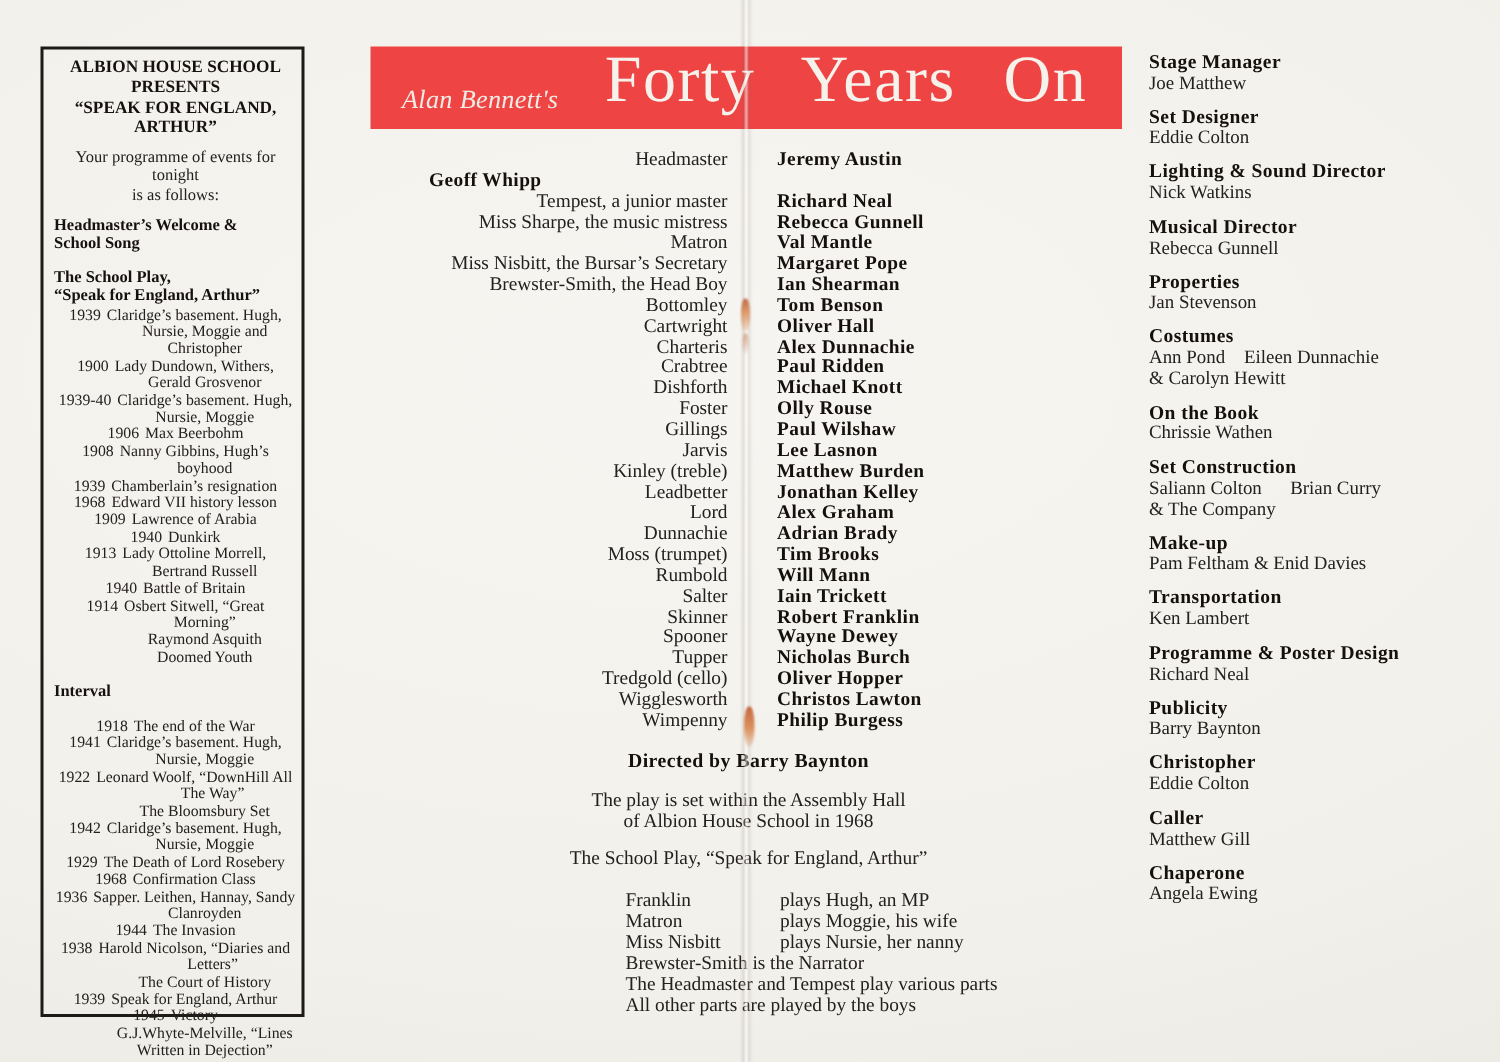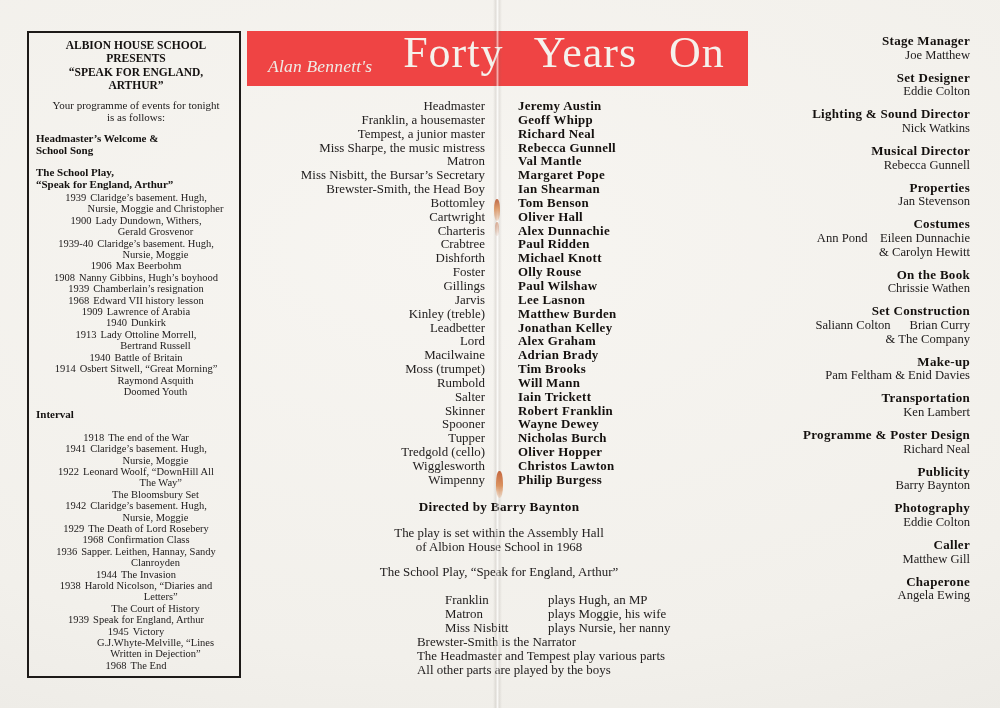--- a/index.html
+++ b/index.html
@@ -21,21 +21,21 @@
   .stain { position:absolute; z-index:6; border-radius:45%; filter:blur(0.6px); }
   .stain.s1 { left:494px; top:199px; width:6px; height:22px;
     background: linear-gradient(180deg,#b6522c 0%, #d98a52 40%, rgba(217,138,82,0.25) 100%); opacity:.85; }
   .stain.s1b { left:495px; top:222px; width:4px; height:14px;
     background: linear-gradient(180deg, rgba(190,100,55,0.5), rgba(190,100,55,0.08)); }
   .stain.s2 { left:496px; top:471px; width:7px; height:27px;
     background: linear-gradient(180deg,#c05a2e 0%, #d98a52 55%, rgba(217,138,82,0.2) 100%); opacity:.9; }
 
   
   .program-box {
-    position:absolute; left:27px; top:31px; width:214px; height:647px;
+    position:absolute; left:27px; top:31px; width:176px; height:647px;
     border:2px solid #1d1a18; box-sizing:border-box;
     padding:6px 3px 4px 7px;
     font-size:10.5px; line-height:11.4px;
   }
   .prog-heading { text-align:center; font-weight:700; font-size:11.5px; line-height:13.4px; color:#141110; }
   .prog-intro { text-align:center; font-size:11px; line-height:12.6px; margin-top:6px; }
   .welcome { font-weight:700; font-size:11px; line-height:11.8px; margin-top:9px; color:#141110; }
   .play-heading { font-weight:700; font-size:11px; line-height:11.8px; margin-top:11px; color:#141110; }
   .event-list { margin-top:1px;text-align:center; }
   .event-first { padding-left:39px; text-indent:-39px; }
@@ -64,24 +64,24 @@
   .cast-actor { margin-left:33px; font-weight:700; letter-spacing:.3px; color:#14100e; }
 
   .directed { position:absolute; left:253px; top:499px; width:492px; text-align:center;
     font-weight:700; font-size:13.2px; letter-spacing:.3px; color:#14100e; }
   .setting { position:absolute; left:253px; top:526px; width:492px; text-align:center;
     font-size:12.9px; line-height:14.4px; }
   .playline { position:absolute; left:253px; top:565px; width:492px; text-align:center; font-size:12.9px; }
 
   .role-notes { position:absolute; left:417px; top:594px; width:330px; font-size:12.9px; line-height:13.9px; }
   .rn-row { display:flex; }
-  .rn-name { width:103px; flex-shrink:0;margin-left:28px; }
+  .rn-name { width:103px; flex-shrink:0; }
 
   
-  .credits { position:absolute; left:766px; top:34px; width:204px; text-align:right; }
+  .credits { position:absolute; left:766px; top:34px; width:204px; text-align:left; }
   .credit { margin-bottom:8.5px; }
   .credit-title { font-weight:700; font-size:13px; line-height:14.6px; letter-spacing:.3px; color:#14100e; }
   .credit-name { font-size:12.6px; line-height:13.6px; white-space:pre-wrap; }
 </style>
 </head>
 <body>
 
 <div class="program-box">
   <div class="prog-heading">
 
@@ -300,21 +300,20 @@
 </div>
 
 <div class="cast">
 
     <div class="cast-row">
       <div class="cast-role">Headmaster</div>
       <div class="cast-actor">Jeremy Austin</div>
     </div>
 
     <div class="cast-row">
-      <div class="cast-role">Franklin, a housemaster</div>
       <div class="cast-actor">Geoff Whipp</div>
     </div>
 
     <div class="cast-row">
       <div class="cast-role">Tempest, a junior master</div>
       <div class="cast-actor">Richard Neal</div>
     </div>
 
     <div class="cast-row">
       <div class="cast-role">Miss Sharpe, the music mistress</div>
@@ -385,21 +384,21 @@
       <div class="cast-role">Leadbetter</div>
       <div class="cast-actor">Jonathan Kelley</div>
     </div>
 
     <div class="cast-row">
       <div class="cast-role">Lord</div>
       <div class="cast-actor">Alex Graham</div>
     </div>
 
     <div class="cast-row">
-      <div class="cast-role">Macilwaine</div>
+      <div class="cast-role">Dunnachie</div>
       <div class="cast-actor">Adrian Brady</div>
     </div>
 
     <div class="cast-row">
       <div class="cast-role">Moss (trumpet)</div>
       <div class="cast-actor">Tim Brooks</div>
     </div>
 
     <div class="cast-row">
       <div class="cast-role">Rumbold</div>
@@ -573,21 +572,21 @@
 
     <div class="credit">
       <div class="credit-title">Publicity</div>
       <div>
 
       <div class="credit-name">Barry Baynton</div>
       </div>
     </div>
 
     <div class="credit">
-      <div class="credit-title">Photography</div>
+      <div class="credit-title">Christopher</div>
       <div>
 
       <div class="credit-name">Eddie Colton</div>
       </div>
     </div>
 
     <div class="credit">
       <div class="credit-title">Caller</div>
       <div>
 

